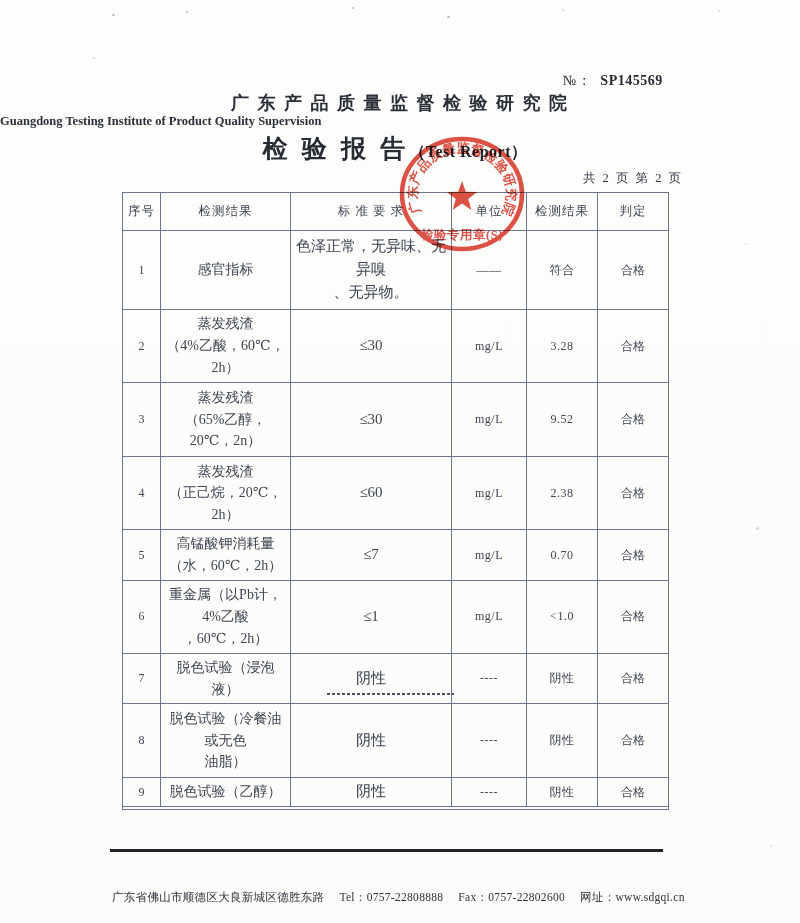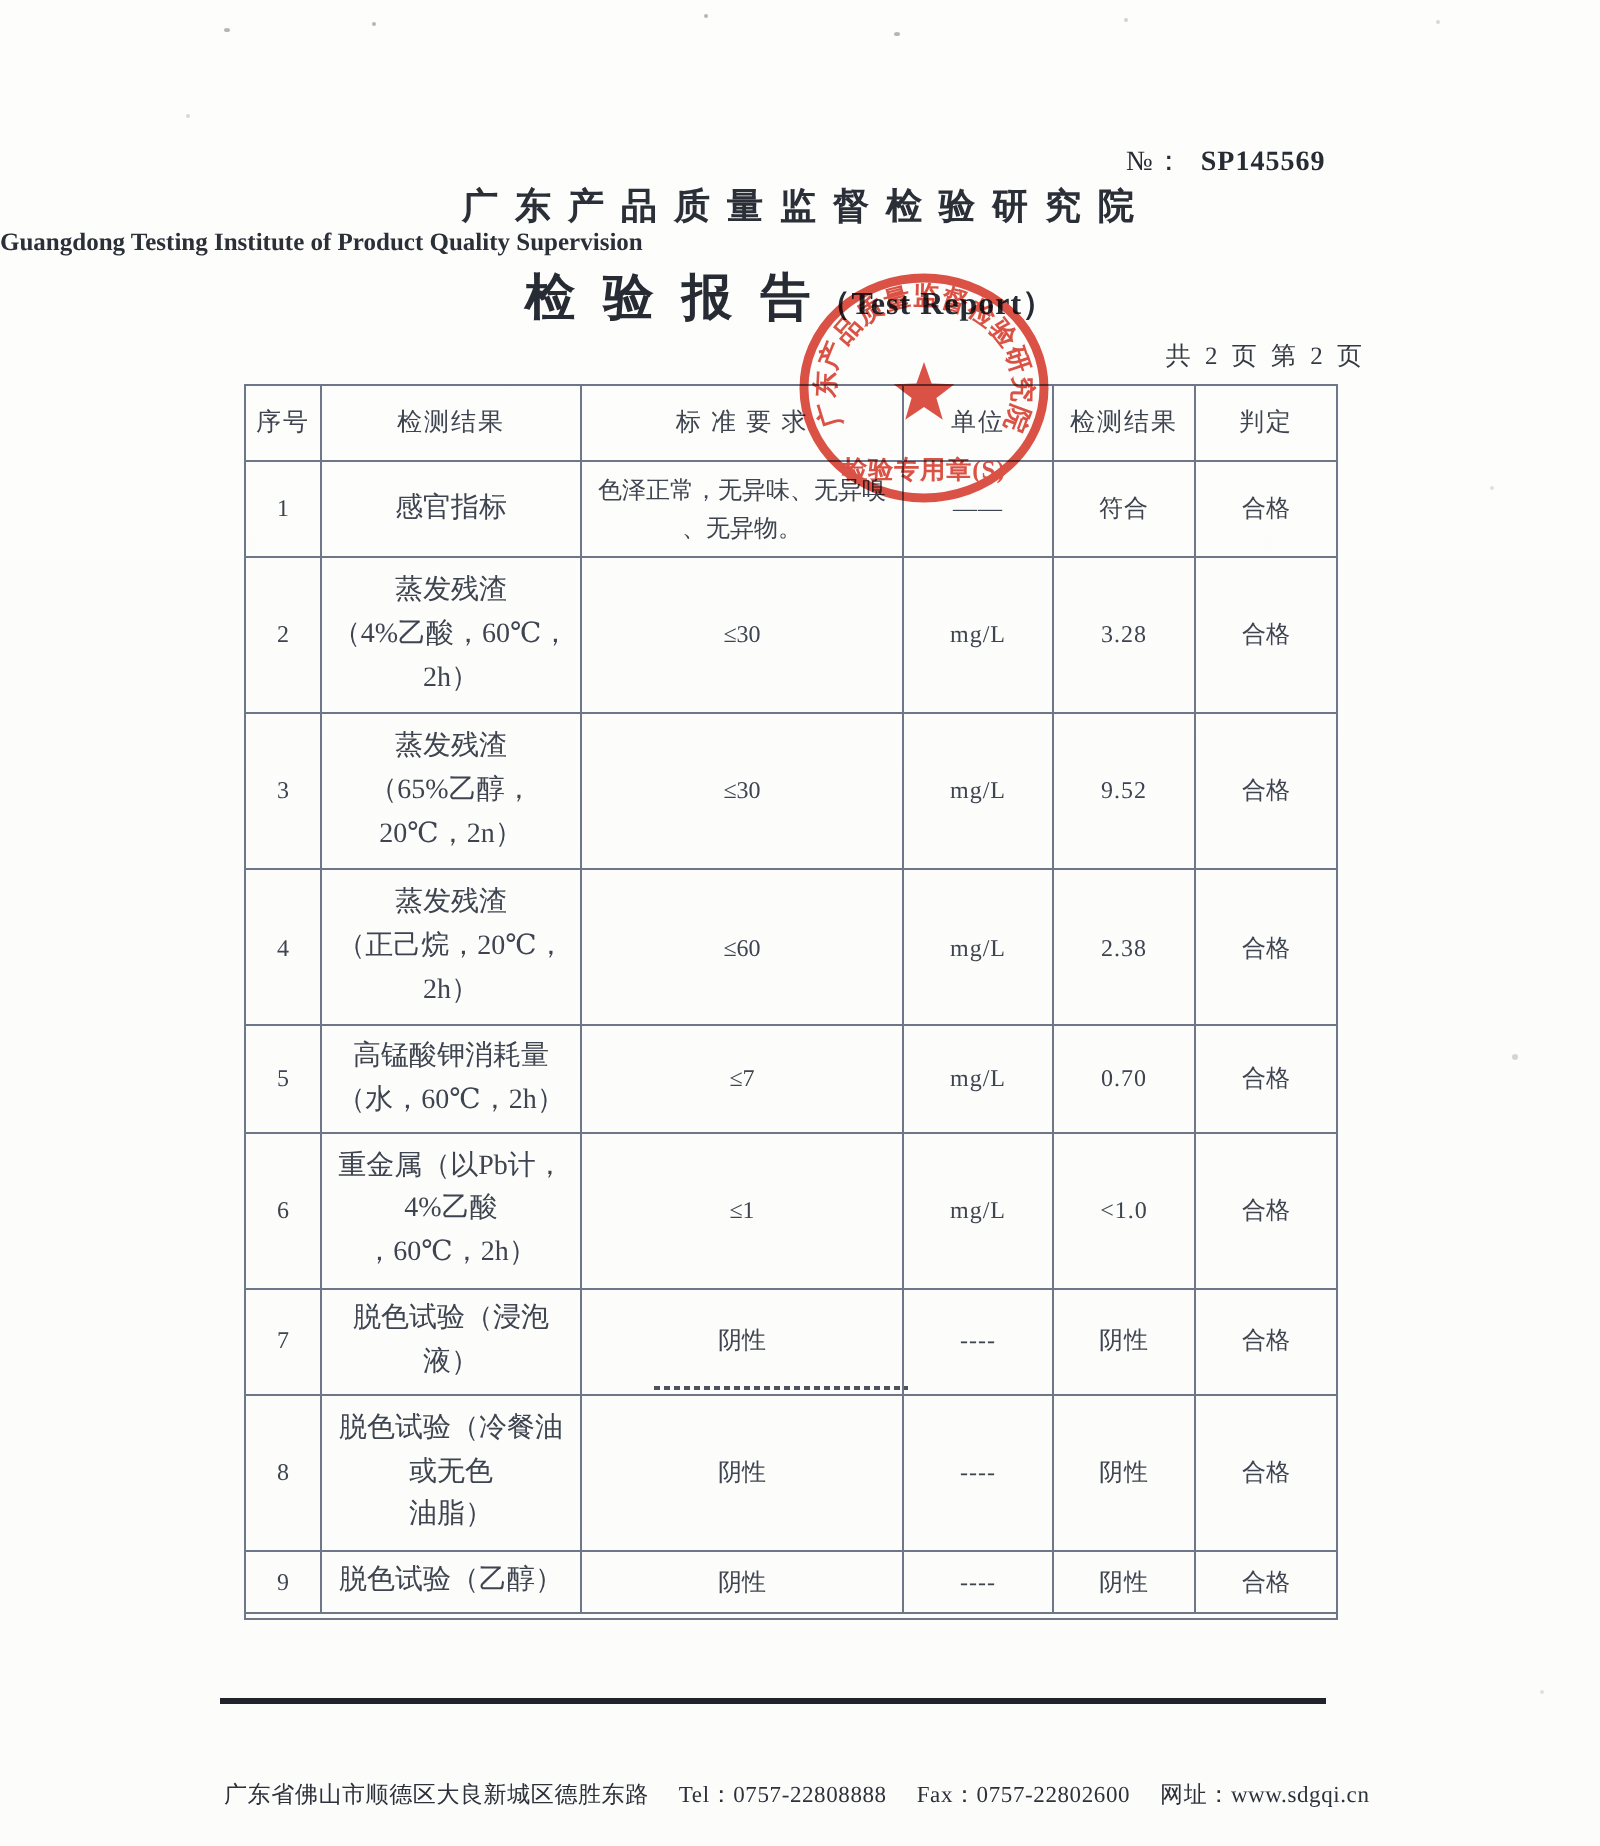--- a/index.html
+++ b/index.html
@@ -48,21 +48,21 @@
   .report-table th, .report-table td {
     border:1px solid #6e7789;
     text-align:center; vertical-align:middle;
     font-weight:normal;
     line-height:1.55;
     padding:1px 2px;
     overflow:hidden;
   }
   .report-table thead th { height:38px; font-size:12.5px; letter-spacing:1px; }
   .report-table td.c-item { font-size:14px; white-space:pre-line; }
-  .report-table td.c-req  { font-size:12px;   white-space:pre-line; }
+  .report-table td.c-req  { font-size:15px;   white-space:pre-line; }
   .report-table td.c-unit, .report-table td.c-result { font-size:12px; letter-spacing:0.5px; }
   tbody tr:nth-child(1){height:42px} tbody tr:nth-child(2){height:42px}
   tbody tr:nth-child(3){height:43px} tbody tr:nth-child(4){height:42px}
   tbody tr:nth-child(5){height:42px} tbody tr:nth-child(6){height:42px}
   tbody tr:nth-child(7){height:24px} tbody tr:nth-child(8){height:39px}
   tbody tr:nth-child(9){height:27px}
   tfoot td.filler-cell { border:1px solid #6e7789; }
 
   .dashed-separator {
     position:absolute; left:327px; top:693px; width:127px; height:2px;

